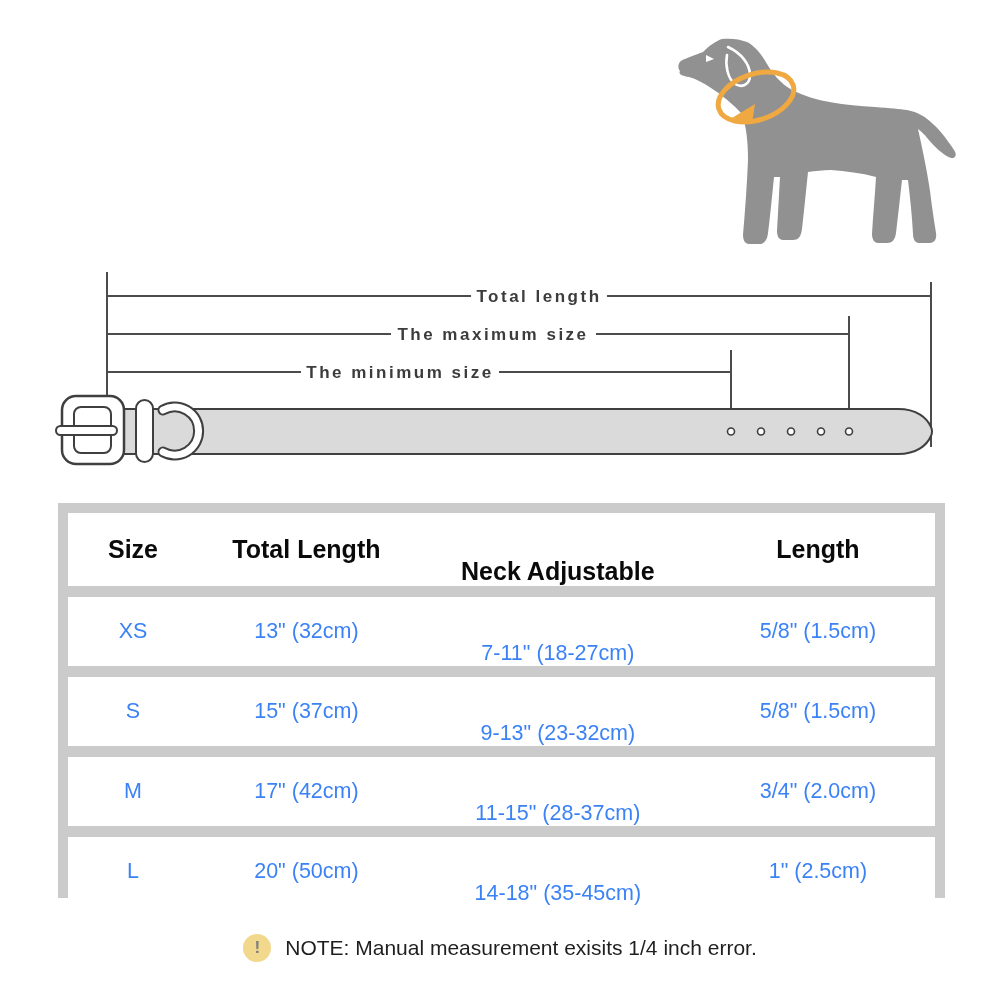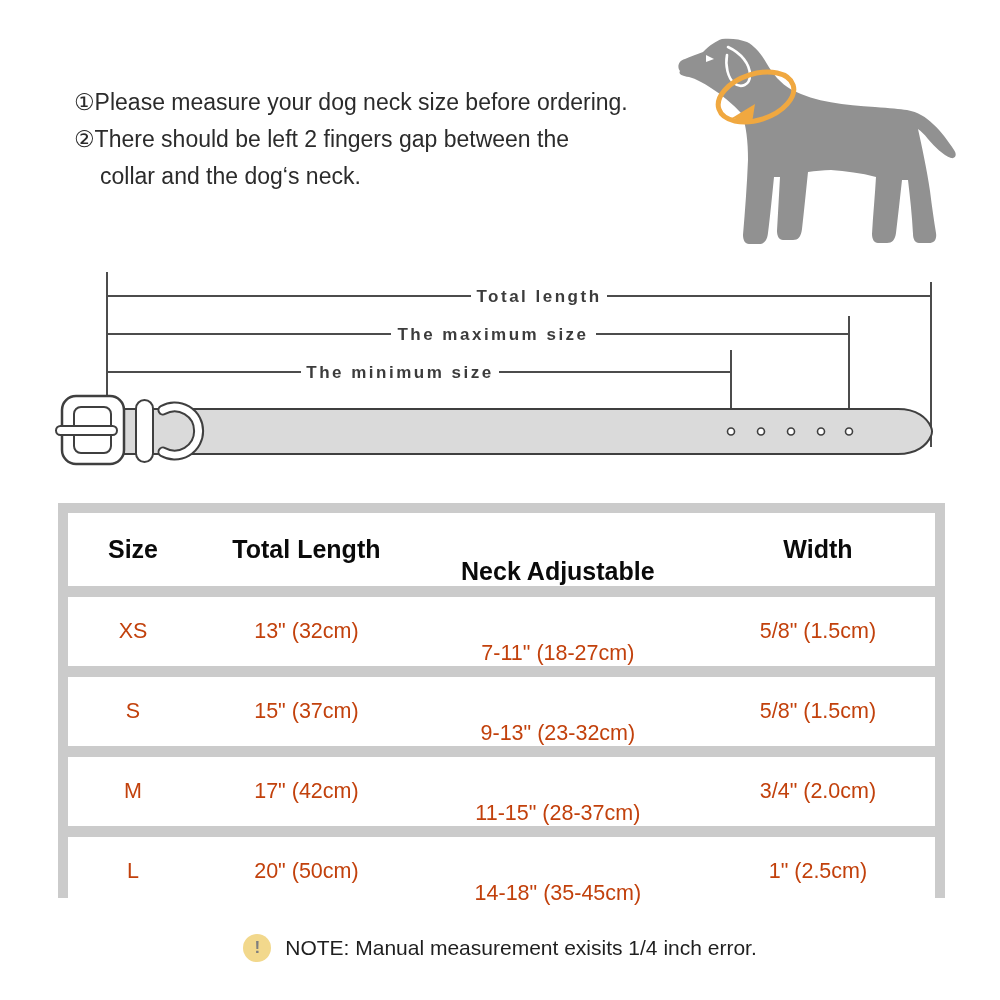--- a/index.html
+++ b/index.html
@@ -17,45 +17,40 @@
   .diagram{position:absolute;left:0;top:258px;}
   .dim-label{font-size:17px;font-weight:bold;letter-spacing:2.5px;fill:#3c3c3c;}
   
   .size-table{
     position:absolute;left:58px;top:503px;width:887px;height:395px;
     background:#cbcbcb;box-sizing:border-box;padding:10px;
     display:flex;flex-direction:column;gap:11px;
   }
   .t-row{background:#ffffff;flex:1;display:flex;align-items:center;}
   .t-row.t-header{flex:0 0 68px;}
-  .t-cell{text-align:center;font-size:21.5px;color:#c2410c;}
+  .t-cell{text-align:center;font-size:21.5px;color:#3b82f6;}
   .t-header .t-cell{font-size:25px;font-weight:bold;color:#0a0a0a;}
   .c0{width:15%;}.c1{width:25%;}.c2{width:33%;margin-top:44px;}.c3{width:27%;}
   
   .note{
     position:absolute;left:0;top:934px;width:1000px;
     display:flex;justify-content:center;align-items:center;gap:14px;
     font-size:21px;color:#1f1f1f;
   }
   .note-icon{
     width:28px;height:28px;border-radius:50%;background:#f2d88c;
     display:flex;align-items:center;justify-content:center;
     color:#7e7e7e;font-size:17px;font-weight:bold;flex:0 0 28px;
   }
 </style>
 </head>
 <body>
 
 <div class="page">
 
-  <div class="instructions">
-    <div class="instr-line">①Please measure your dog neck size before ordering.</div>
-    <div class="instr-line">②There should be left 2 fingers gap between the</div>
-    <div class="instr-line indent">collar and the dog‘s neck.</div>
-  </div>
 
   <div class="dog-wrap">
     <svg width="350" height="250" viewBox="0 0 350 250">
       <path fill="#919191" d="
         M 30,56
         C 27,52 28,46 35,44
         C 40,42 47,39 53,37
         C 60,30 66,26 72,24
         C 80,23 90,24 97,27
         C 105,31 112,40 117,49
@@ -140,21 +135,21 @@
     <rect x="62" y="396" width="62" height="68" rx="14" fill="#ffffff" stroke="#3f3f3f" stroke-width="2.5"></rect>
     <rect x="74" y="407" width="37" height="46" rx="7" fill="#ffffff" stroke="#3f3f3f" stroke-width="2"></rect>
     <rect x="56" y="426" width="61" height="9" rx="4.5" fill="#ffffff" stroke="#3f3f3f" stroke-width="2"></rect>
   </svg>
 
   <div class="size-table">
     <div class="t-row t-header">
       <div class="t-cell c0">Size</div>
       <div class="t-cell c1">Total Length</div>
       <div class="t-cell c2">Neck Adjustable</div>
-      <div class="t-cell c3">Width</div>
+      <div class="t-cell c3">Length</div>
     </div>
     <div class="t-row">
       <div class="t-cell c0">XS</div>
       <div class="t-cell c1">13" (32cm)</div>
       <div class="t-cell c2">7-11" (18-27cm)</div>
       <div class="t-cell c3">5/8" (1.5cm)</div>
     </div>
     <div class="t-row">
       <div class="t-cell c0">S</div>
       <div class="t-cell c1">15" (37cm)</div>

